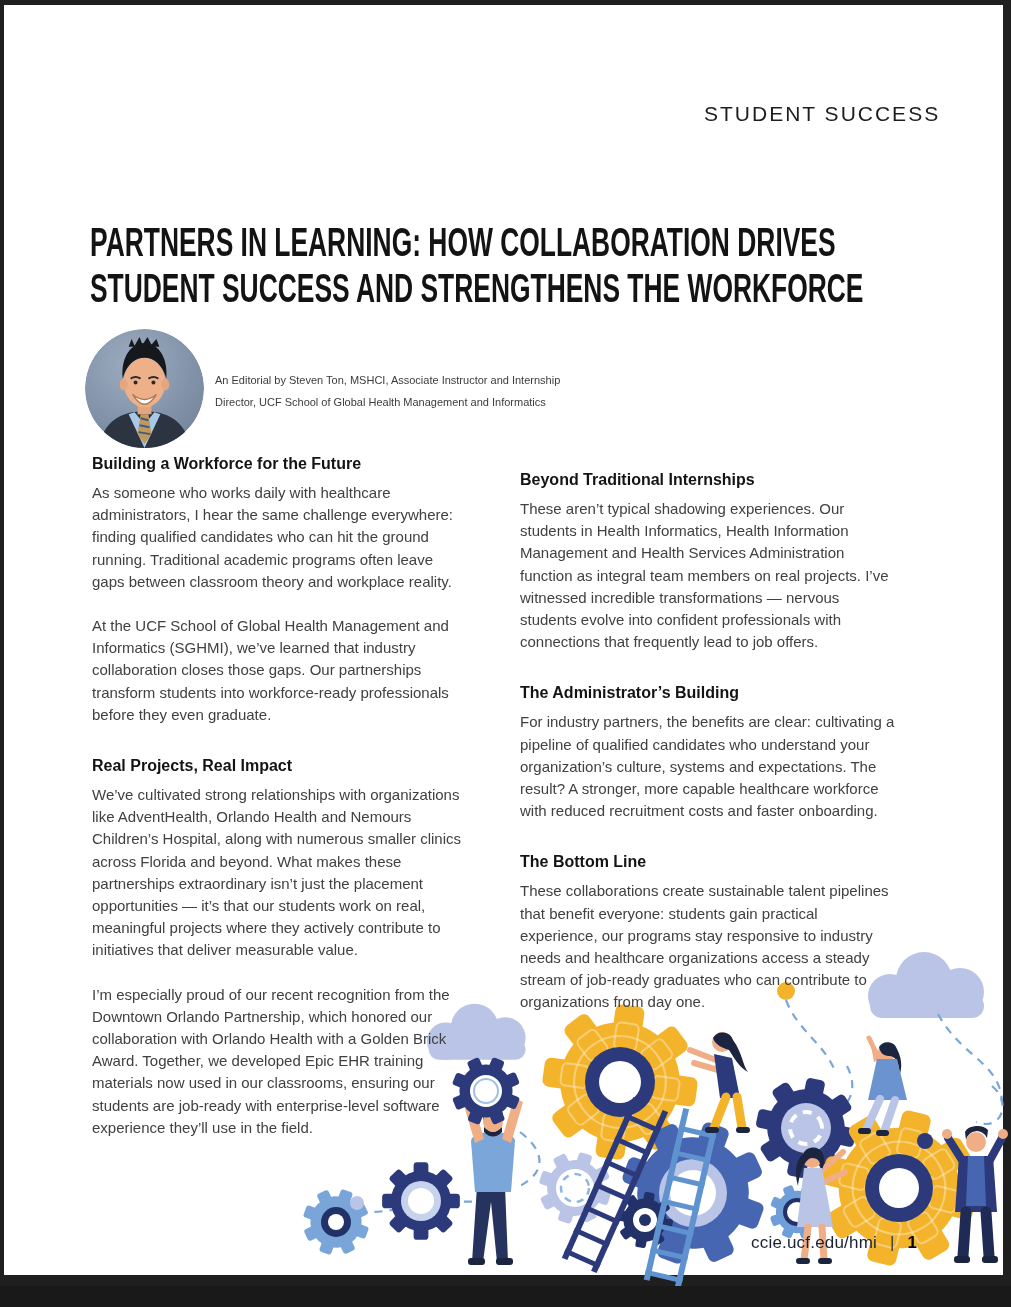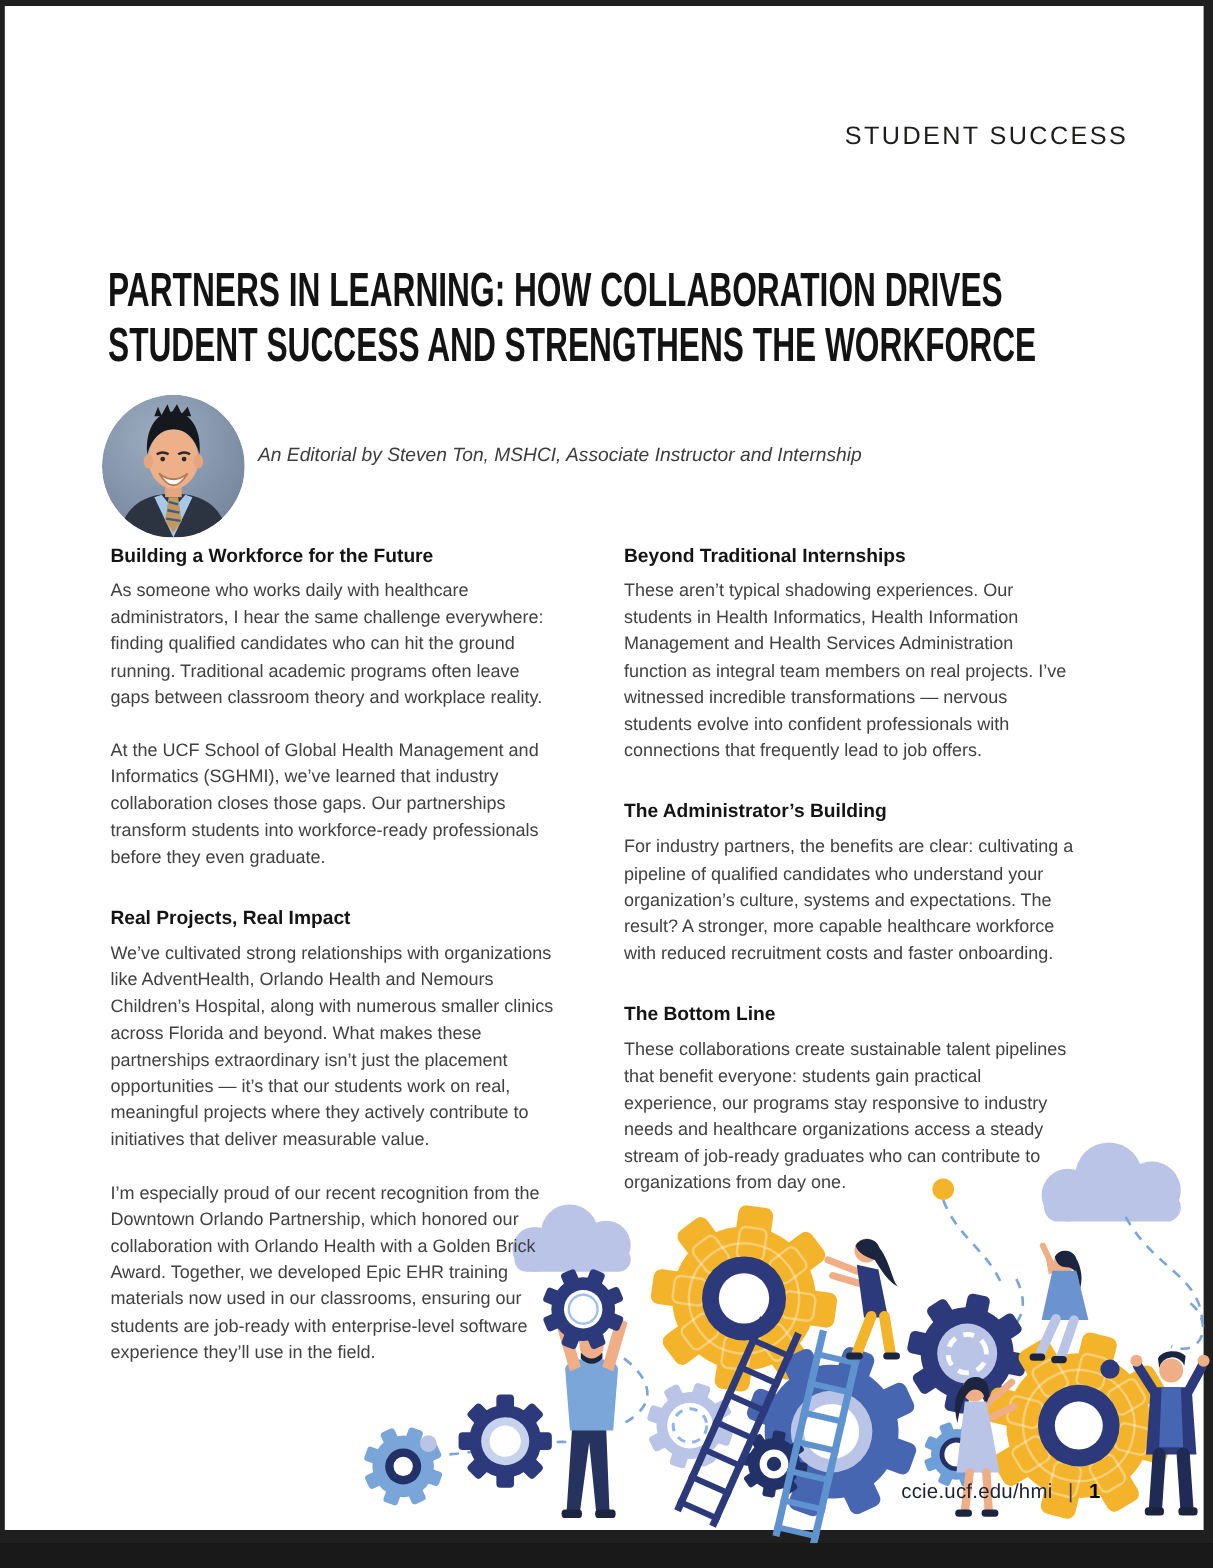--- a/index.html
+++ b/index.html
@@ -13,25 +13,25 @@
   .title{position:absolute;left:90px;top:219px;width:1200px;z-index:2;
          transform:scaleX(0.66);transform-origin:left top;
          font-weight:700;font-size:40px;line-height:46px;color:#131313;letter-spacing:0;}
   .title div{white-space:nowrap;}
 
   .avatar{position:absolute;left:85px;top:329px;width:119px;height:119px;border-radius:50%;
           overflow:hidden;z-index:2;}
   .avatar svg{display:block;}
 
   .byline{position:absolute;left:215px;top:369px;width:540px;z-index:2;
-          font-style:italic;font-size:16px;line-height:22px;color:#3c3c3c;}
+          font-size:11px;line-height:22px;color:#3c3c3c;}
 
   .col{position:absolute;top:453px;z-index:2;font-size:15px;line-height:22.2px;color:#414042;}
   .col-left{left:92px;width:375px;}
-  .col-right{left:520px;width:378px;}
+  .col-right{left:520px;width:378px;margin-top:16px;}
   .sec h3{margin:0 0 7px 0;font-size:16px;line-height:22px;color:#141414;font-weight:700;}
   .sec{margin-bottom:9px;}
   .sec + .sec{margin-top:29px;}
   .sec p{margin:0 0 22px 0;}
   .sec p:last-child{margin-bottom:0;}
 
   .illus{position:absolute;left:0;top:0;z-index:1;pointer-events:none;}
 
   .footer{position:absolute;left:751px;top:1233px;z-index:3;display:flex;align-items:flex-start;
           gap:13px;font-size:17px;}
@@ -254,20 +254,21 @@
       <path d="M46,50 Q51,47 56,50" stroke="#2a2a2a" stroke-width="2" fill="none"></path>
       <path d="M64,50 Q69,47 74,50" stroke="#2a2a2a" stroke-width="2" fill="none"></path>
       <circle cx="51" cy="54" r="2" fill="#2a2a2a"></circle>
       <circle cx="69" cy="54" r="2" fill="#2a2a2a"></circle>
       <path d="M48,66 Q60,76 72,66 Q60,86 48,66 Z" fill="#ffffff" stroke="#b07a55" stroke-width="1.5"></path>
     </svg>
   </div>
 
   <div class="byline">
     <div>An Editorial by Steven Ton, MSHCI, Associate Instructor and Internship</div>
+    <div>Director, UCF School of Global Health Management and Informatics</div>
   </div>
 
   <div class="col col-left">
     <section class="sec">
       <h3>Building a Workforce for the Future</h3>
       <p>As someone who works daily with healthcare administrators, I hear the same challenge everywhere: finding qualified candidates who can hit the ground running. Traditional academic programs often leave gaps between classroom theory and workplace reality.</p>
       <p>At the UCF School of Global Health Management and Informatics (SGHMI), we’ve learned that industry collaboration closes those gaps. Our partnerships transform students into workforce-ready professionals before they even graduate.</p>
     </section>
     <section class="sec">
       <h3>Real Projects, Real Impact</h3>

